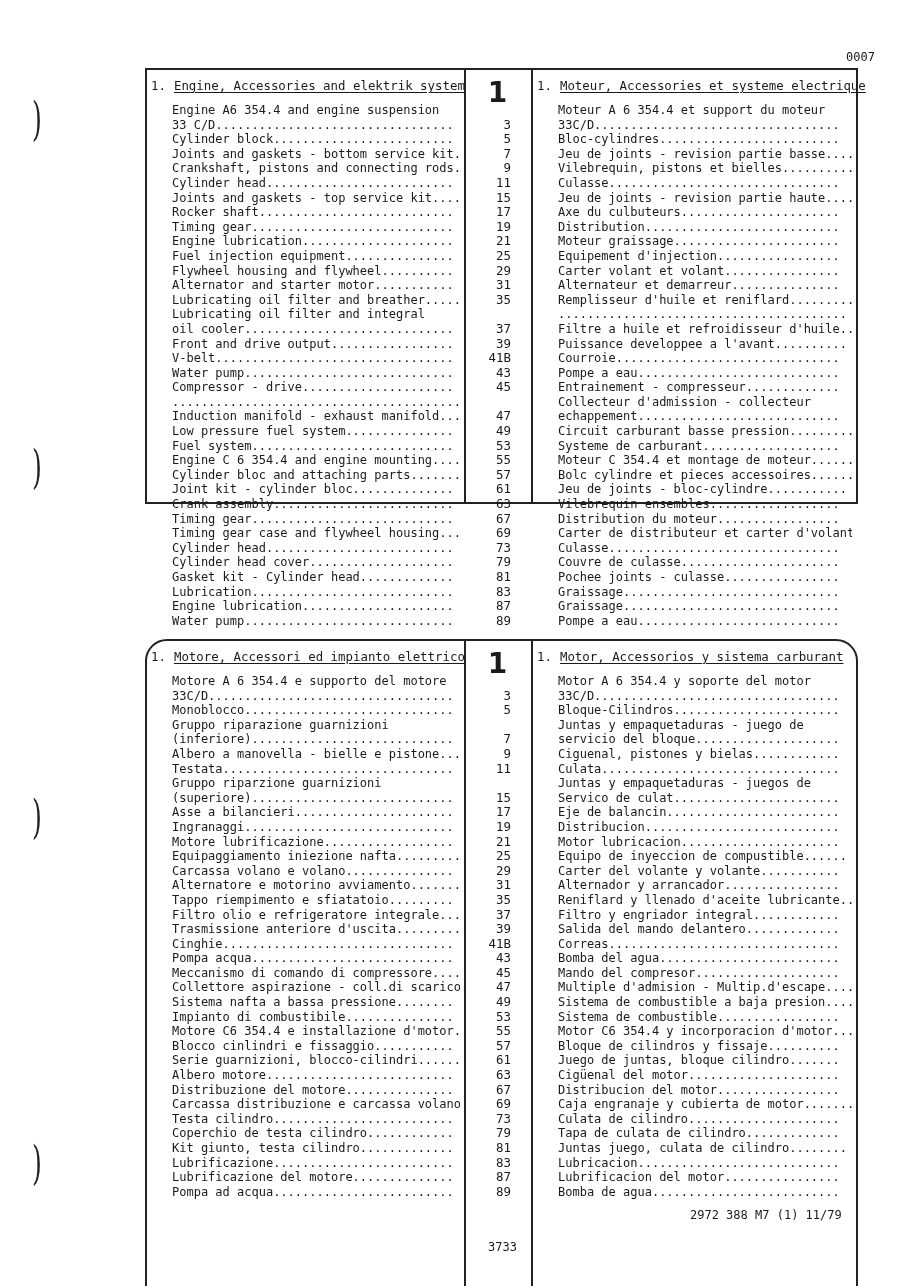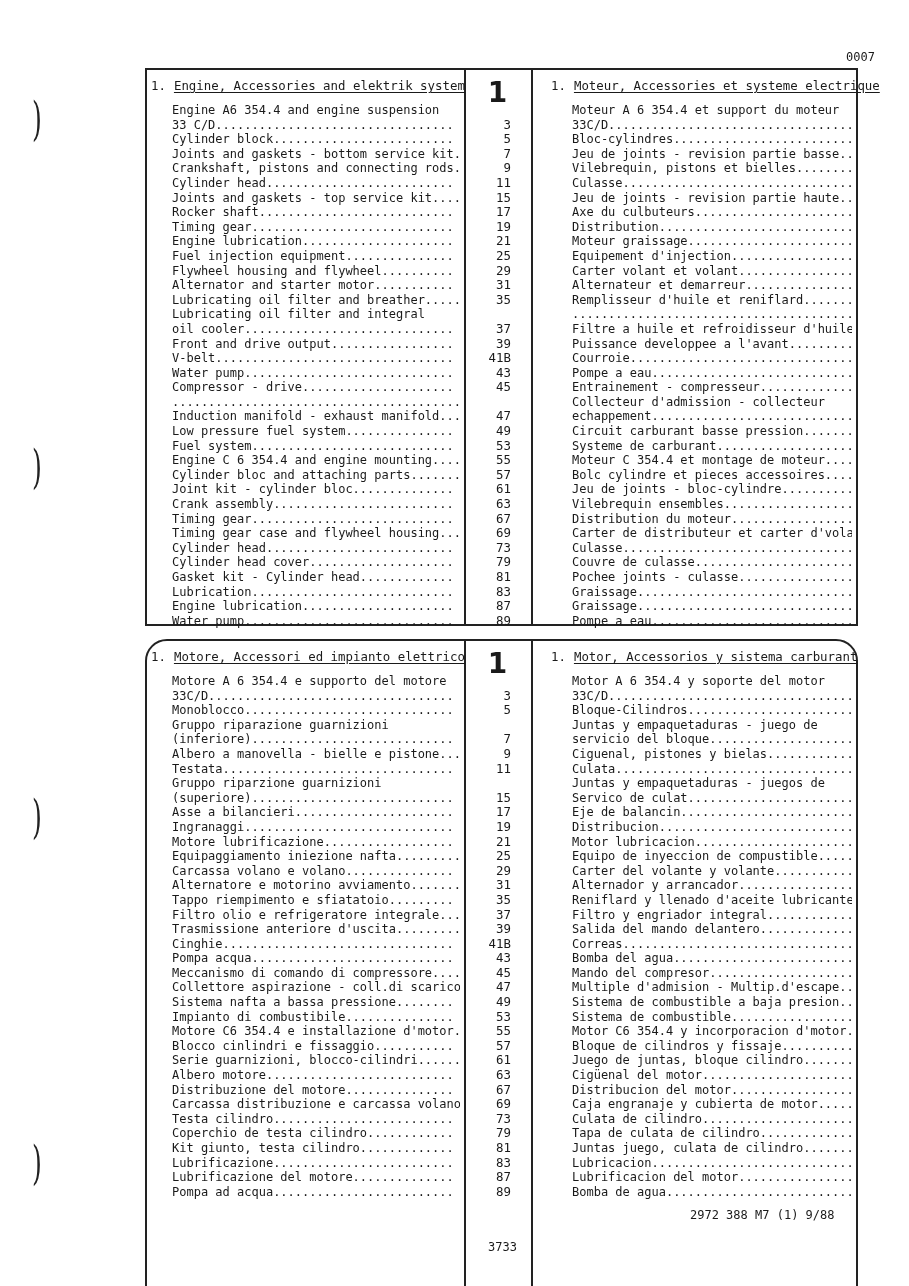--- a/index.html
+++ b/index.html
@@ -2,26 +2,26 @@
 <html><head>
 <meta charset="utf-8">
 <style>
   html, body { margin: 0; padding: 0; background: #ffffff; }
   body { width: 909px; height: 1286px; position: relative; overflow: hidden;
          font-family: "DejaVu Sans Mono", "Liberation Mono", monospace; color: #1a1a1a; }
   .page-code { position: absolute; left: 822px; top: 50px; font-size: 12px; margin-left: 24px; }
   .punch { position: absolute; left: 28px; font-family: "DejaVu Serif", serif; font-size: 46px;
            color: #222; transform: scaleX(0.55); }
   .box { position: absolute; left: 145px; width: 713px; border: 2px solid #222; box-sizing: border-box; }
-  .box-top { top: 68px; height: 558px; padding-left: 23px; }
+  .box-top { top: 68px; height: 436px; padding-left: 23px; }
   .box-bottom { top: 639px; height: 691px; border-radius: 22px; }
   .col { position: absolute; top: 0; bottom: 0; }
   .col-left { left: 0; width: 317px; border-right: 2px solid #222; }
   .col-mid { left: 317px; width: 67px; border-right: 2px solid #222; }
-  .col-right { left: 400px; right: 0; }
+  .col-right { left: 386px; right: 0; }
   .title { position: absolute; left: 4px; top: 8px; font-size: 12.4px; white-space: nowrap; }
   .title .num { margin-right: 8px; }
   .title .txt { text-decoration: underline; text-underline-offset: 2px; }
   .entries { position: absolute; left: 25px; right: 4px; top: 33px; font-size: 12px; line-height: 14.6px;
              white-space: pre; overflow: hidden; }
   .entry { height: 14.6px; overflow: hidden; }
   .chapter { position: absolute; left: 0; right: 0; top: 6px; text-align: center;
              font-family: "DejaVu Sans", sans-serif; font-weight: bold; font-size: 28px; }
   .pages { position: absolute; left: 0; right: 0; top: 33px; font-size: 12.4px; line-height: 14.6px; }
   .pg { height: 14.6px; text-align: right; padding-right: 20px; }
@@ -144,13 +144,13 @@
   </div>
   <div class="col col-right">
     <div class="title">
       <span class="num">1.</span><span class="txt">Motor, Accessorios y sistema carburant</span>
     </div>
     <div class="entries"><div class="entry">Motor A 6 354.4 y soporte del motor</div><div class="entry">33C/D..................................</div><div class="entry">Bloque-Cilindros.......................</div><div class="entry">Juntas y empaquetaduras - juego de</div><div class="entry">servicio del bloque....................</div><div class="entry">Ciguenal, pistones y bielas............</div><div class="entry">Culata.................................</div><div class="entry">Juntas y empaquetaduras - juegos de</div><div class="entry">Servico de culat.......................</div><div class="entry">Eje de balancin........................</div><div class="entry">Distribucion...........................</div><div class="entry">Motor lubricacion......................</div><div class="entry">Equipo de inyeccion de compustible......</div><div class="entry">Carter del volante y volante...........</div><div class="entry">Alternador y arrancador................</div><div class="entry">Reniflard y llenado d'aceite lubricante..</div><div class="entry">Filtro y engriador integral............</div><div class="entry">Salida del mando delantero.............</div><div class="entry">Correas................................</div><div class="entry">Bomba del agua.........................</div><div class="entry">Mando del compresor....................</div><div class="entry">Multiple d'admision - Multip.d'escape....</div><div class="entry">Sistema de combustible a baja presion....</div><div class="entry">Sistema de combustible.................</div><div class="entry">Motor C6 354.4 y incorporacion d'motor...</div><div class="entry">Bloque de cilindros y fissaje..........</div><div class="entry">Juego de juntas, bloque cilindro.......</div><div class="entry">Cigüenal del motor.....................</div><div class="entry">Distribucion del motor.................</div><div class="entry">Caja engranaje y cubierta de motor.......</div><div class="entry">Culata de cilindro.....................</div><div class="entry">Tapa de culata de cilindro.............</div><div class="entry">Juntas juego, culata de cilindro........</div><div class="entry">Lubricacion............................</div><div class="entry">Lubrificacion del motor................</div><div class="entry">Bomba de agua..........................</div></div>
   </div>
 </div>
 
 <div class="footer-center">3733</div>
-<div class="footer-right">2972 388 M7 (1) 9/88</div>
+<div class="footer-right">2972 388 M7 (1) 11/79</div>
 
 </body></html>

